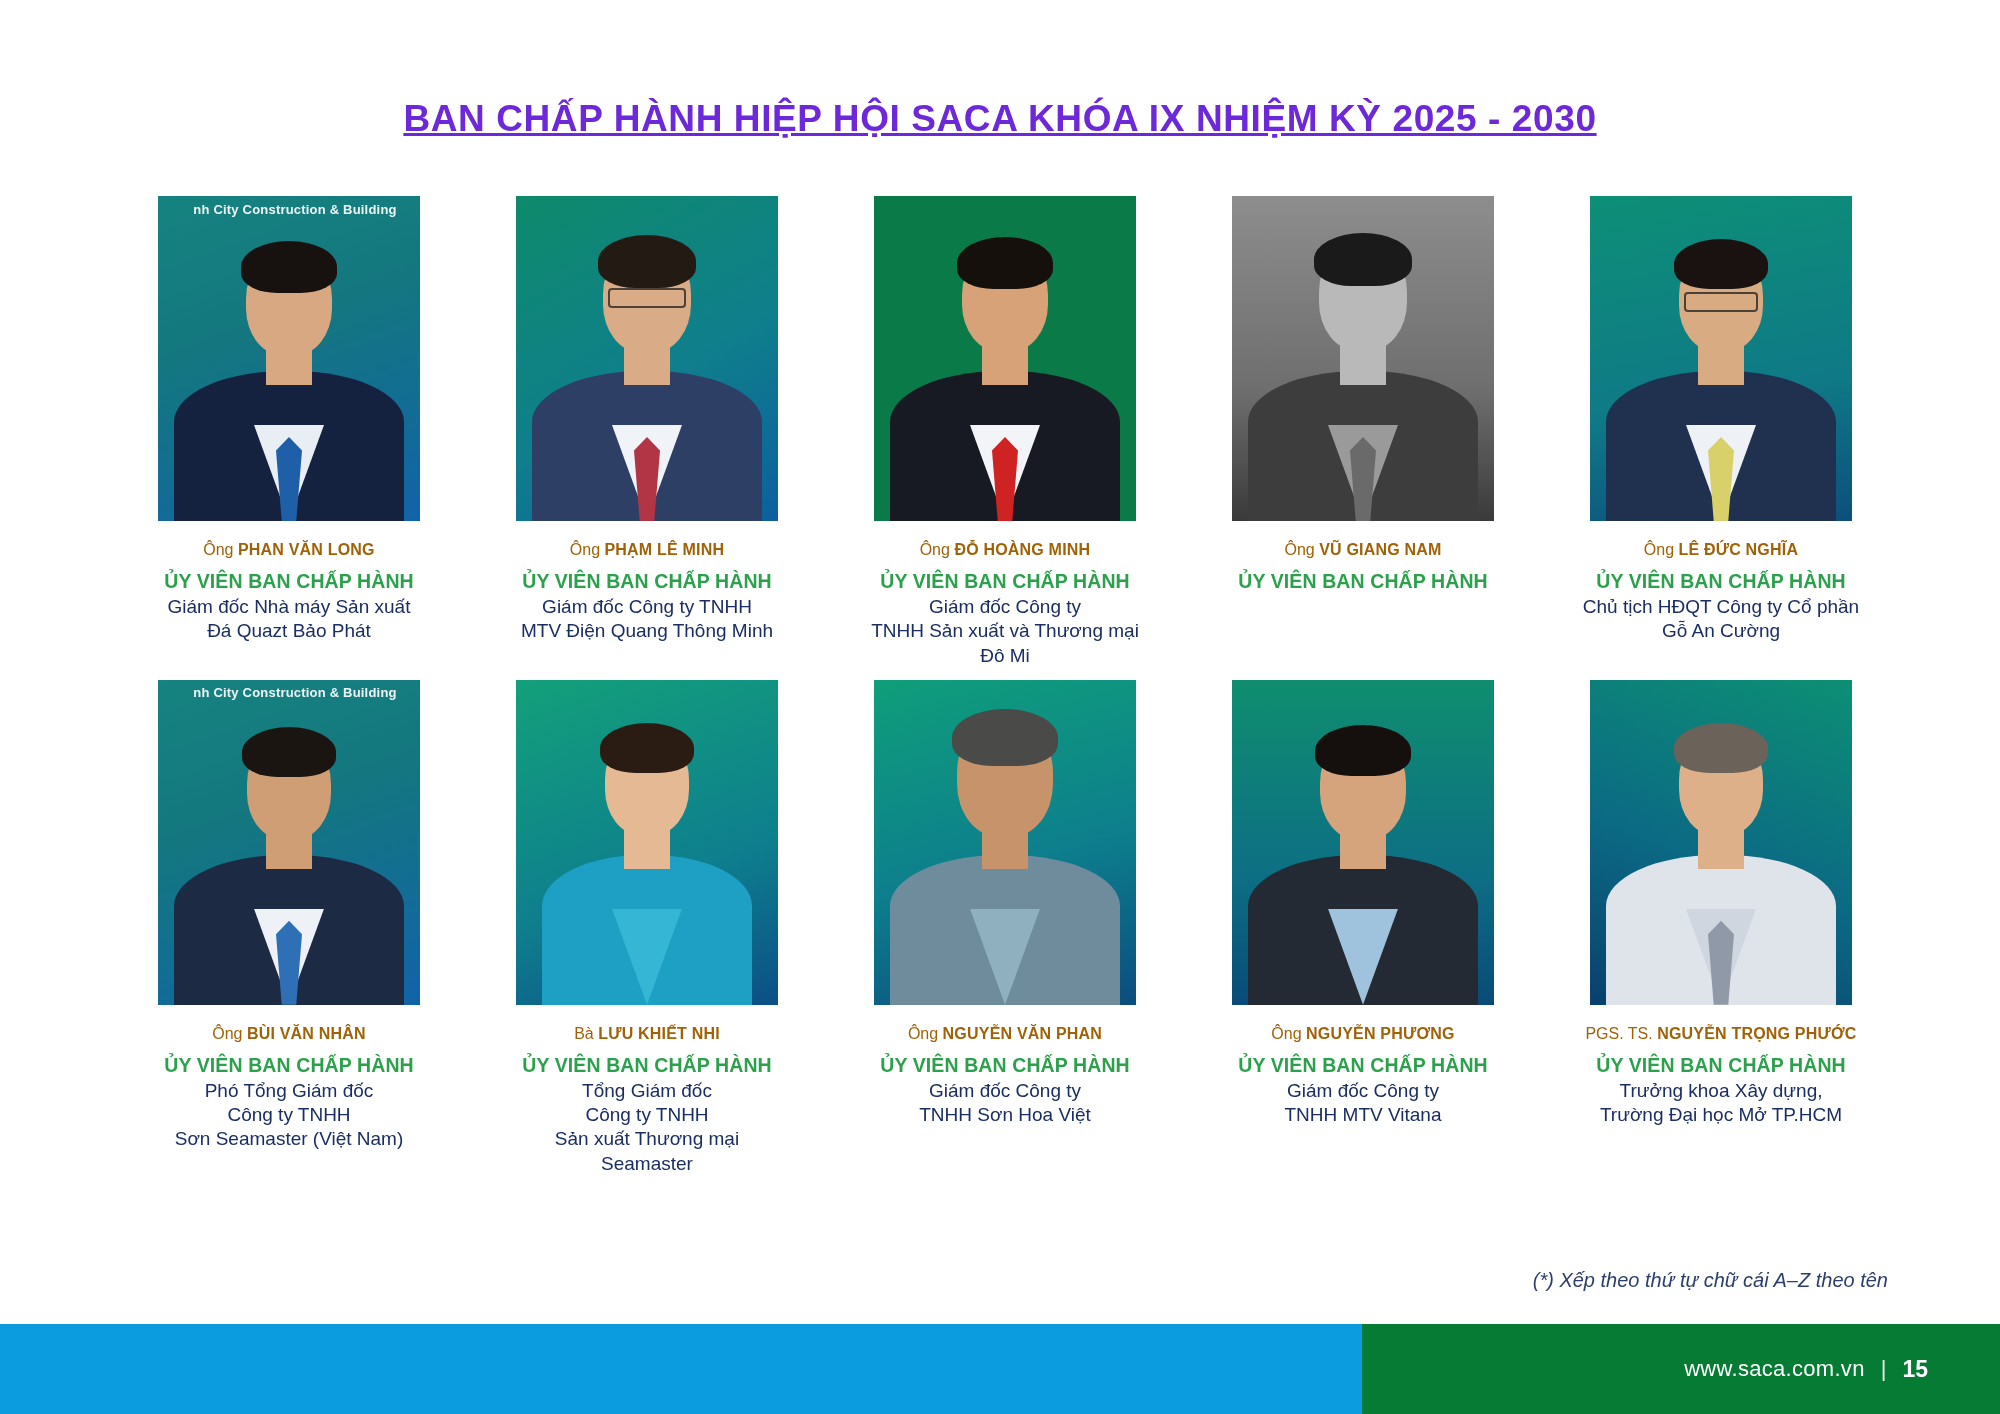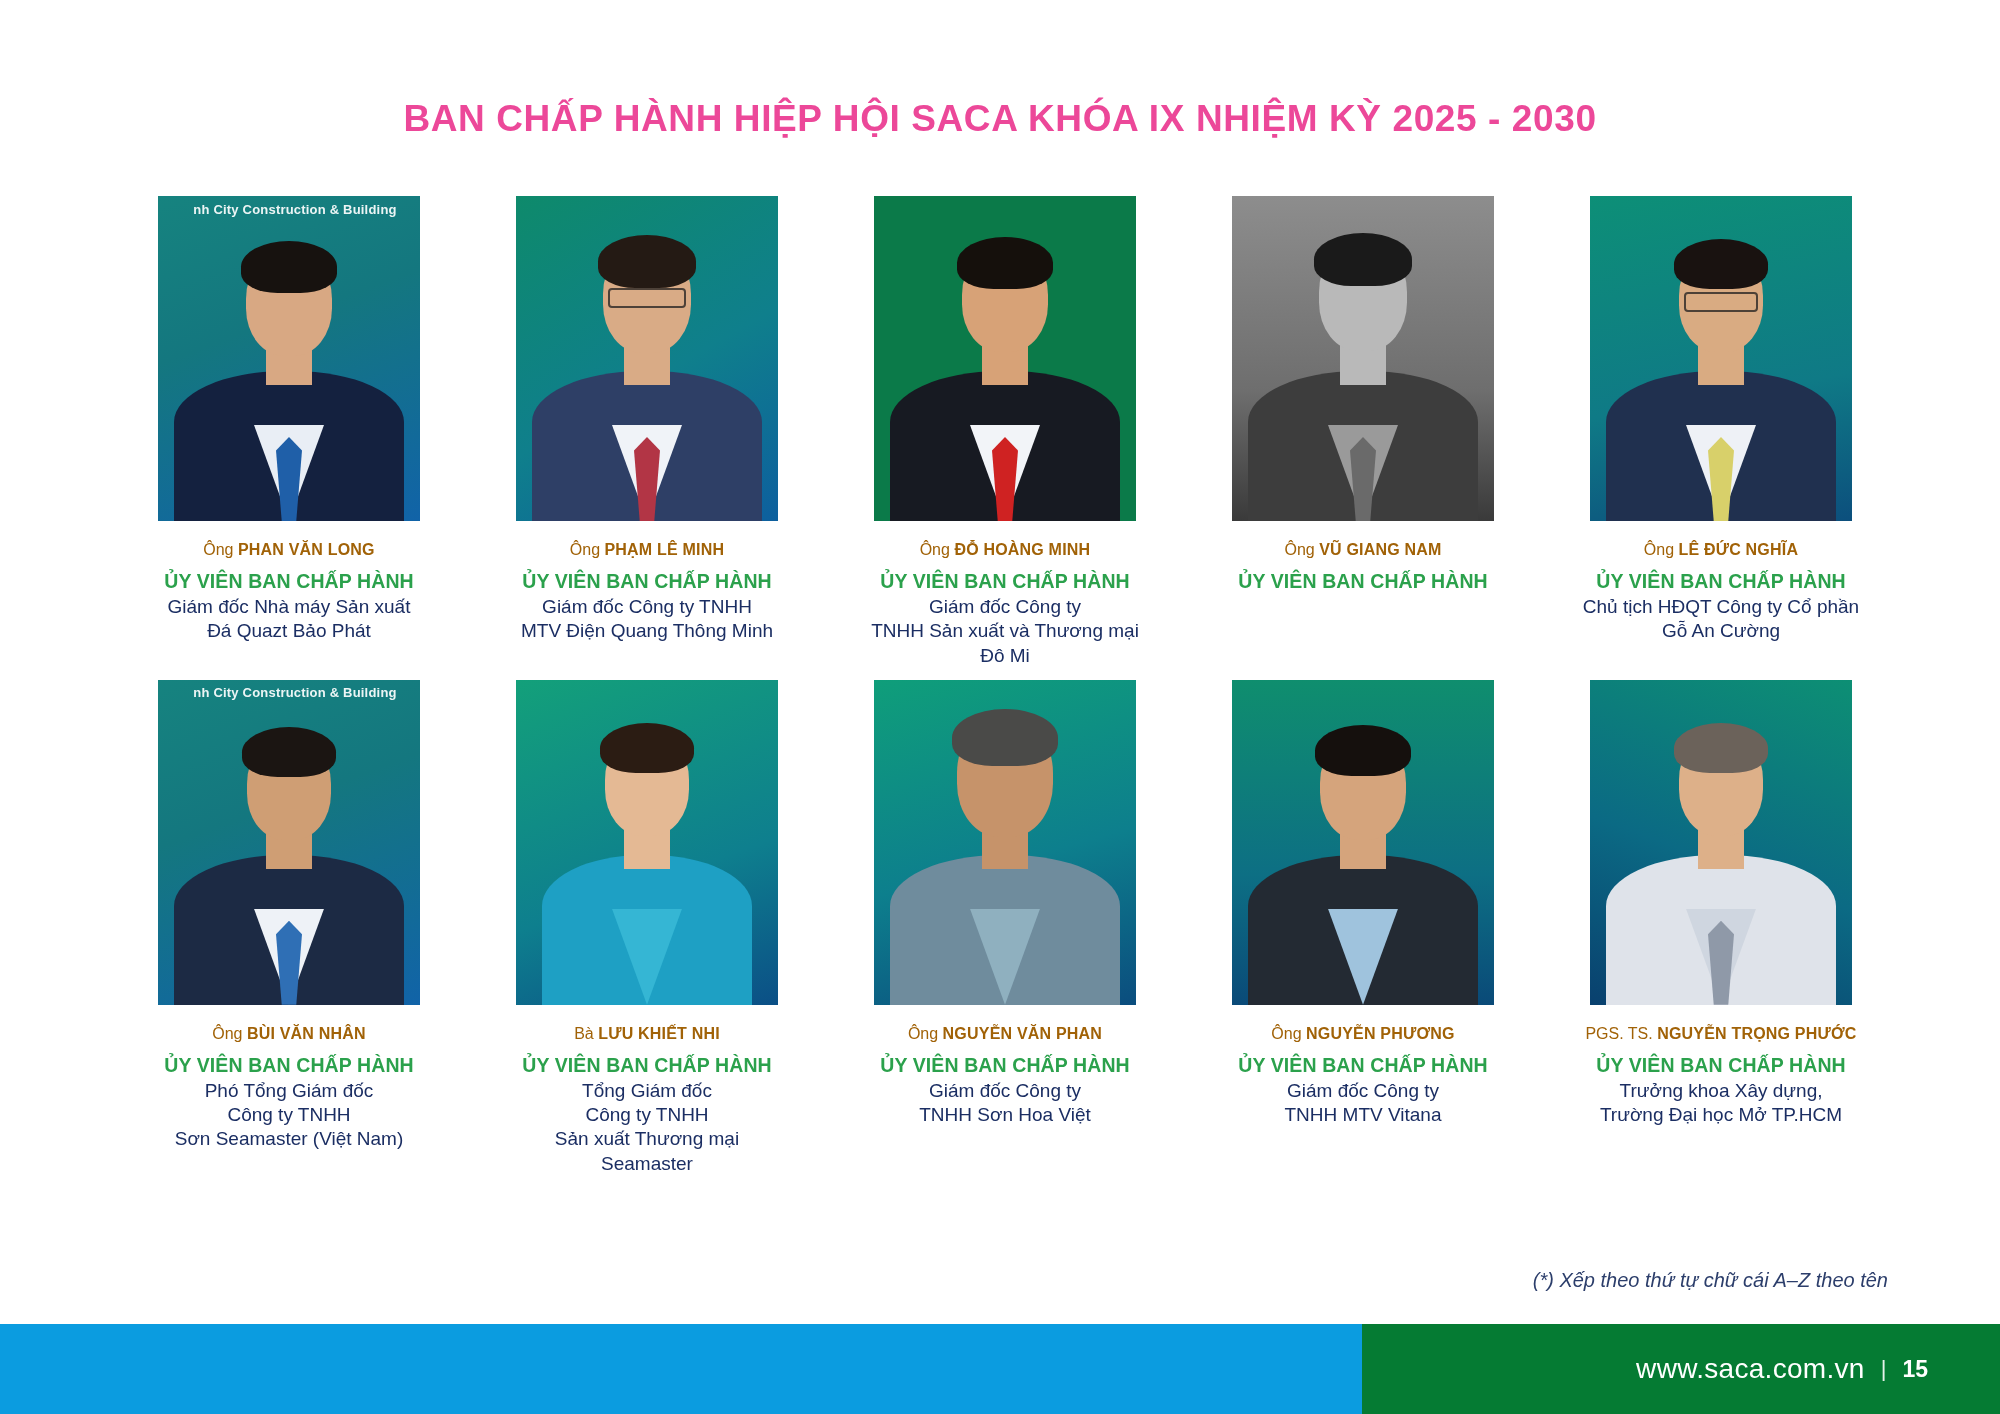--- a/index.html
+++ b/index.html
@@ -136,30 +136,30 @@
     position: absolute; left: 0; right: 0; bottom: 0; height: 90px;
     display: flex;
   }
   .footer-blue { height: 100%; }
   .footer-green {
     height: 100%; flex: 1;
     display: flex; align-items: center; justify-content: flex-end;
     padding-right: 72px;
     color: #ffffff;
   }
-  .footer-url { font-size: 28px; letter-spacing: .3px; }
+  .footer-url { font-size: 22px; letter-spacing: .3px; }
   .footer-sep { margin: 0 16px; font-size: 22px; opacity: .9; }
   .footer-page { font-size: 23px; font-weight: 700; }
 </style>
 </head>
 <body>
 
 <div class="page">
 
-  <div class="page-title" style="color: #ec4899;">BAN CHẤP HÀNH HIỆP HỘI SACA KHÓA IX NHIỆM KỲ 2025 - 2030</div>
+  <div class="page-title" style="color: #6d28d9; text-decoration: underline;">BAN CHẤP HÀNH HIỆP HỘI SACA KHÓA IX NHIỆM KỲ 2025 - 2030</div>
 
   <div class="grid">
     <div class="row row-1">
         <div class="card">
           <div class="photo-wrap">
             <div class="photo">
               <div class="bg bg-teal"></div>
               <div class="banner-strip">nh City Construction &amp; Building</div>
               <div class="person">
                 <div class="body" style="width:230px;height:150px;bottom:0;background:#14213f;"></div>

